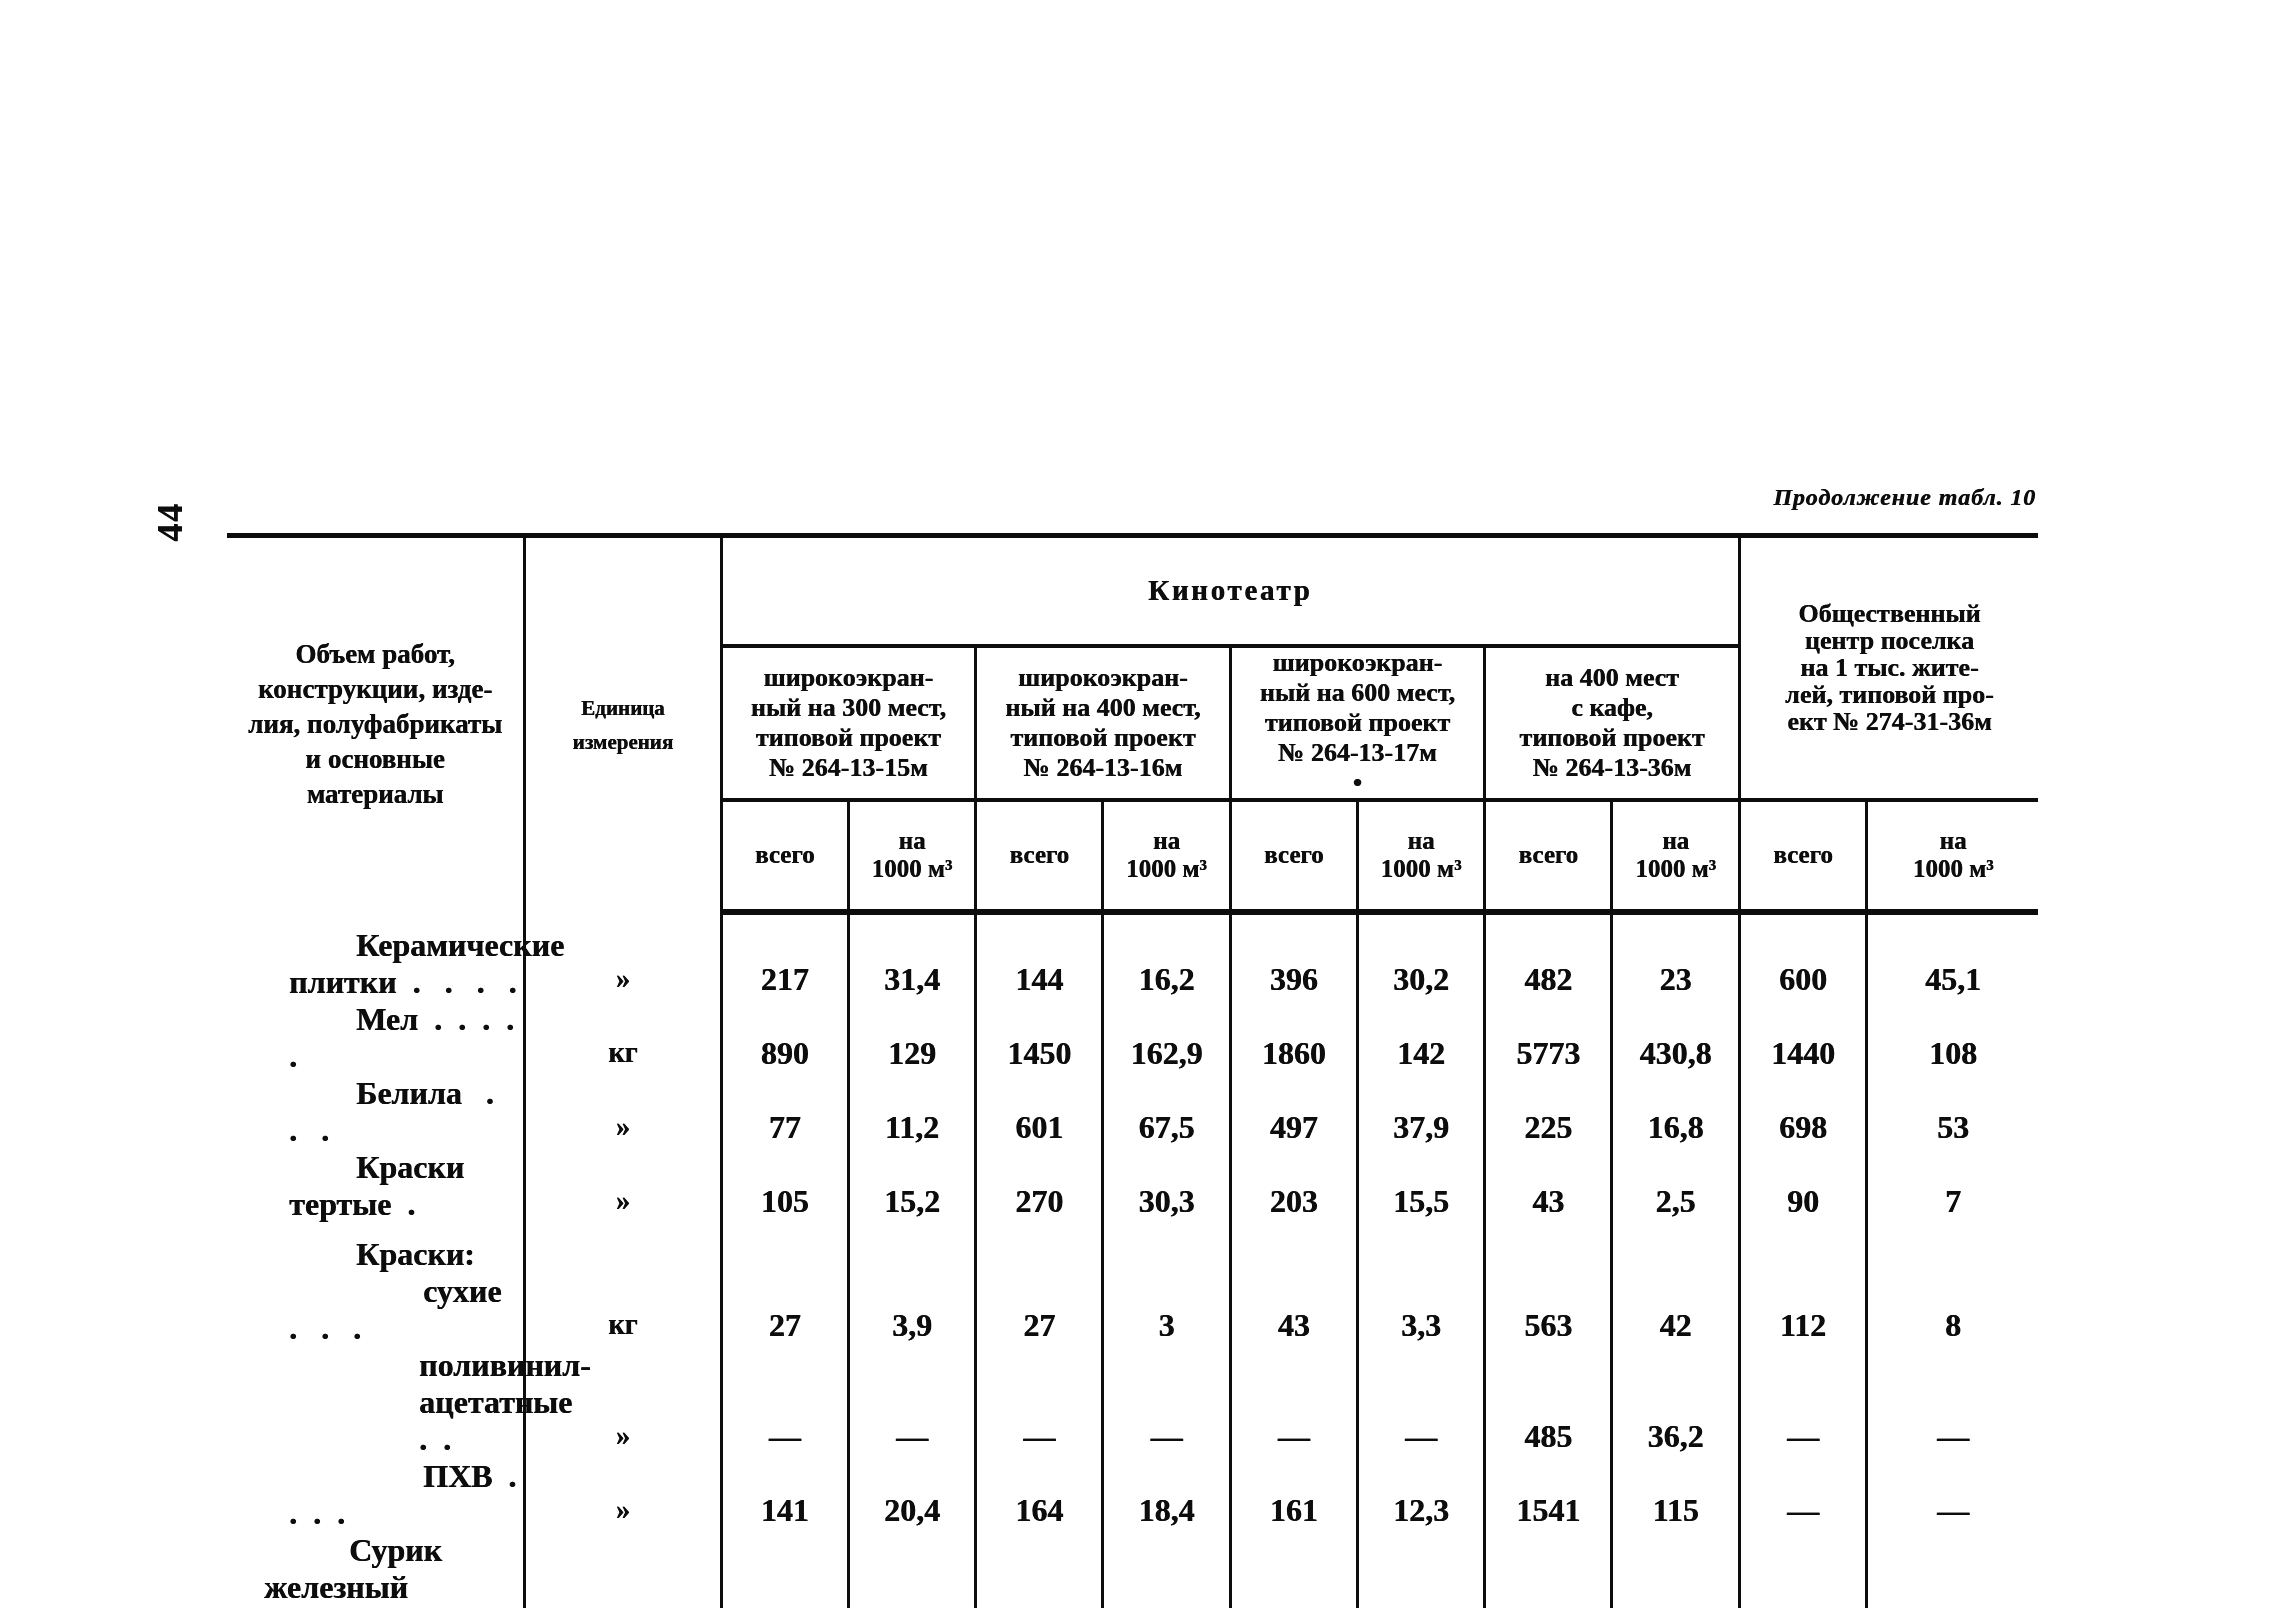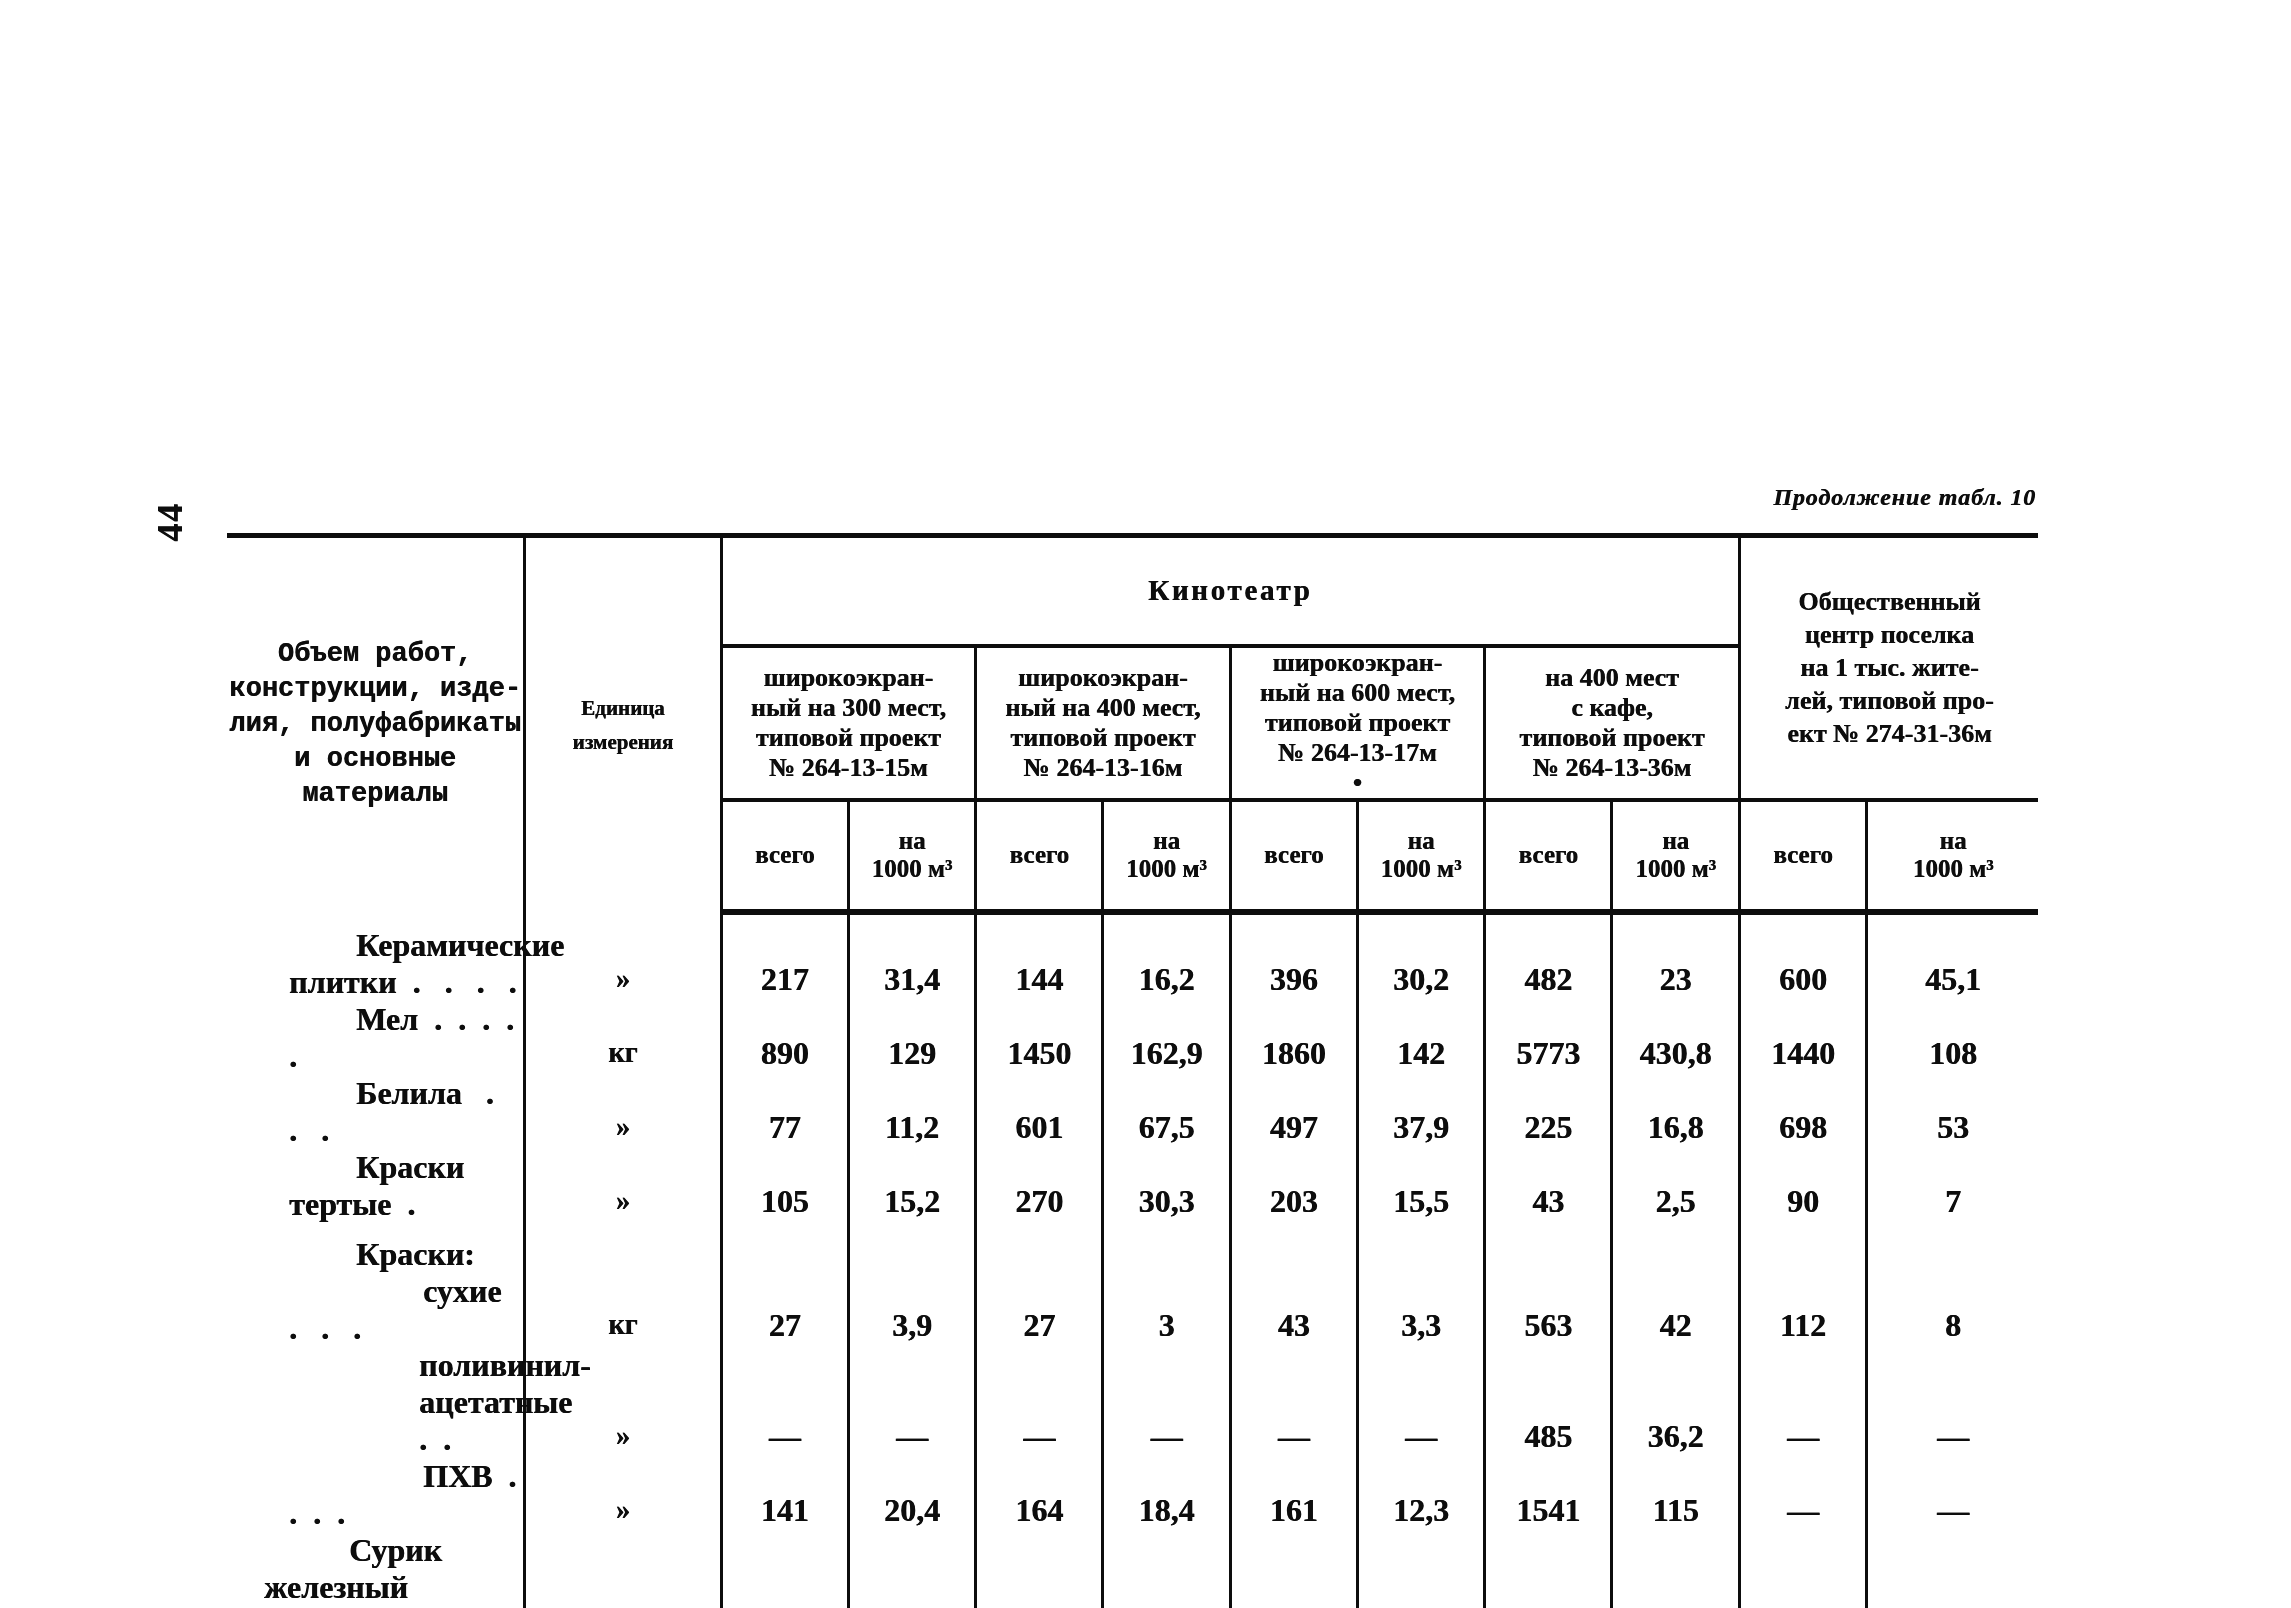--- a/index.html
+++ b/index.html
@@ -35,25 +35,25 @@
   td { font-weight: bold; }
   .bl { border-left: 3.6px solid #0d0d0d; }
   .bt { border-top: 5.3px solid #0d0d0d; }
   .rule-under { border-bottom: 4.5px solid #0d0d0d; margin-left: 32px; }
   .heavy-under { border-bottom: 6.2px solid #0d0d0d; }
 
   thead td {
     text-align: center; vertical-align: middle;
     white-space: pre-line;
   }
-  .name-header { font-size: 27px; line-height: 35px; font-family: Liberation Mono, monospace; }
+  .name-header { font-size: 27px; line-height: 35px; }
   .unit-header { font-size: 21px; line-height: 34px; }
   .cinema-header { font-size: 29px; letter-spacing: 2.7px; }
   .project-header { font-size: 26px; line-height: 30px; }
-  .center-header { font-size: 26px; line-height: 33px; }
+  .center-header { font-size: 26px; line-height: 27px; }
   .sub-header { font-size: 25px; line-height: 28px; }
 
   tbody td { vertical-align: bottom; }
   .lbl {
     text-align: left; white-space: pre-wrap;
     font-size: 32px; line-height: 37px;
   }
   .ind-a { padding-left: 62px; text-indent: 67px; }
   .ind-b { padding-left: 37px; text-indent: 85px; }
   .ind-c { padding-left: 62px; text-indent: 134px; }

